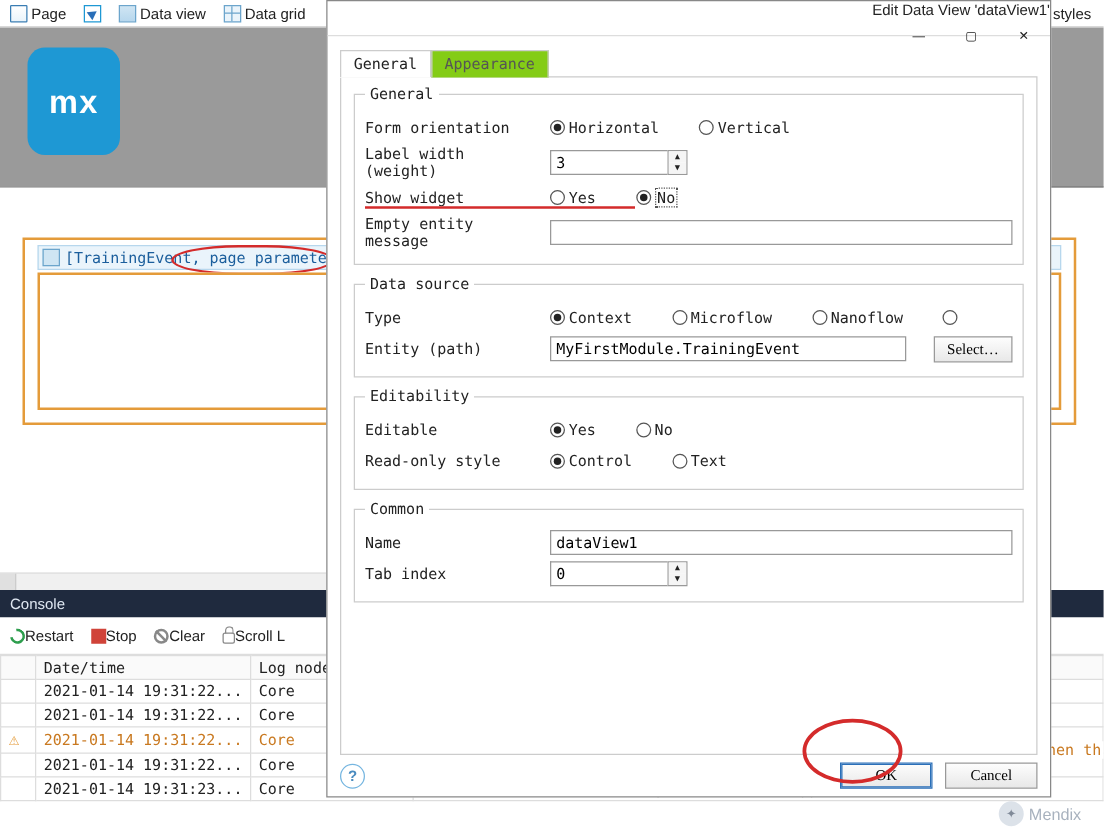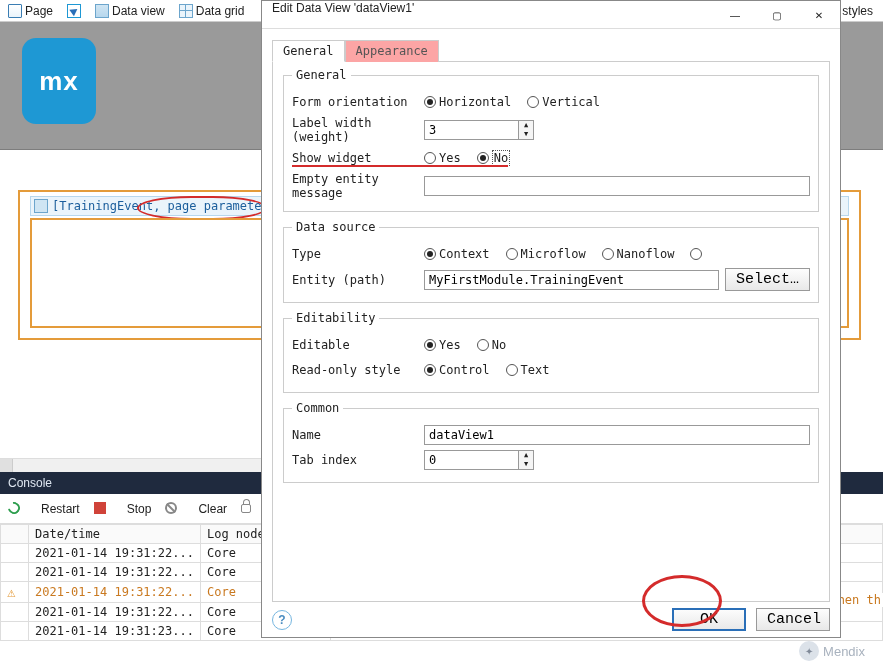--- a/index.html
+++ b/index.html
@@ -94,83 +94,84 @@
   .scrollbar-h{position:absolute;left:0;bottom:0;width:261px;height:14px;background:#f0f0f0;border-top:1px solid #ddd;}
   .scrollbar-h::before{content:"";position:absolute;left:0;top:0;width:12px;height:100%;background:#e0e0e0;border-right:1px solid #ccc;}
 
   
   .dialog{
     position:absolute;left:261px;top:0;width:580px;height:638px;
     background:#fff;border:1px solid #888;z-index:10;
     display:flex;flex-direction:column;
   }
   .titlebar{
-    display:flex;align-items:flex-start;height:28px;padding:0 0 0 10px;
+    display:flex;align-items:flex-end;height:28px;padding:0 0 0 10px;
     border-bottom:1px solid #ddd;
+    flex-direction:column;
   }
   .titlebar .tt{font-size:12px;}
   .winctl{margin-left:auto;display:flex;}
   .winctl div{width:42px;height:28px;display:flex;align-items:center;justify-content:center;font-family:"Segoe MDL2 Assets","Segoe UI Symbol",sans-serif;font-size:10px;}
 
   .tabs{display:flex;gap:0;padding:10px 10px 0 10px;}
   .tab{
     border:1px solid var(--border-light);border-bottom:none;
     padding:3px 10px;background:#fff;position:relative;top:1px;font-family:Consolas,monospace;font-size:12px;
   }
-  .tab:not(.active){background:#fca5a5;color:#555;}
+  .tab:not(.active){background:#84cc16;color:#555;}
   .tab.active{border-bottom:1px solid #fff;}
   .tabpanel{
     border:1px solid var(--border-light);
     margin:0 10px;
     flex:1;
     padding:6px 10px 10px 10px;
     overflow:auto;
     font-family:Consolas,monospace;font-size:12px;
   }
   fieldset{
     border:1px solid var(--border-light);
     margin:0 0 8px 0;
     padding:6px 8px 8px 8px;
   }
   legend{padding:0 4px;font-family:Consolas,monospace;font-size:12px;}
-  .row{display:flex;align-items:center;margin:3px 0;min-height:22px;gap:6px;}
+  .row{display:flex;align-items:center;margin:3px 0;min-height:22px;gap:22px;}
   .lbl{width:126px;}
   .radio{display:inline-flex;align-items:center;gap:3px;margin-right:10px;}
   .r{width:12px;height:12px;border:1px solid #555;border-radius:50%;display:inline-block;position:relative;}
   .r.on::after{content:"";position:absolute;left:2px;top:2px;width:6px;height:6px;background:#222;border-radius:50%;}
   input[type=text],.txt{
     border:1px solid #999;height:20px;padding:1px 4px;font-family:Consolas,monospace;font-size:12px;
     background:#fff;flex:1;min-width:0;
   }
   .spin{width:110px;display:flex;}
   .spin input{flex:1;border-right:0;}
   .spin .sp{width:16px;display:flex;flex-direction:column;border:1px solid #999;}
   .spin .sp span{flex:1;display:flex;align-items:center;justify-content:center;font-size:7px;line-height:1;background:#f5f5f5;}
-  .btn{border:1px solid #999;background:linear-gradient(#fdfdfd,#e8e8e8);padding:2px 10px;font-family:Liberation Mono, monospace;font-size:15px;}
+  .btn{border:1px solid #999;background:linear-gradient(#fdfdfd,#e8e8e8);padding:2px 10px;font-family:Liberation Serif, serif;font-size:12px;}
   .entity-row .txt{flex:1;}
   .red-underline{position:relative;}
   .red-underline::after{content:"";position:absolute;left:0;right:-90px;bottom:-2px;height:2px;background:var(--red-outline);}
 
   .dialog-footer{
     display:flex;align-items:center;padding:6px 10px;gap:10px;
   }
   .help-circle{width:20px;height:20px;border:1px solid #76b6e0;border-radius:50%;display:flex;align-items:center;justify-content:center;color:#4a8cc0;font-size:12px;font-weight:bold;}
   .okcancel{margin-left:auto;display:flex;gap:10px;align-items:center;}
   .okcancel .btn{width:74px;text-align:center;}
   .okcancel .btn.def{border:1px solid var(--ok-blue);box-shadow:0 0 0 1px var(--ok-blue) inset;}
   .ok-circle{position:absolute;right:118px;bottom:10px;width:80px;height:52px;border:3px solid var(--red-outline);border-radius:50%;pointer-events:none;}
 
   
   .console{
     position:absolute;left:0;right:0;top:472px;bottom:0;
     display:flex;flex-direction:column;
   }
   .console-head{height:22px;background:var(--console-dark);color:#dfe7f1;display:flex;align-items:center;padding:0 8px;font-size:12px;}
   .console-tools{height:30px;display:flex;align-items:center;gap:14px;padding:0 8px;border-bottom:1px solid #ddd;background:#fff;}
-  .ctool{display:flex;gap:21px;font-size:12px;}
+  .ctool{display:flex;align-items:center;gap:0;font-size:12px;}
   .ci{width:12px;height:12px;display:inline-block;}
   .ci-restart{border:2px solid #2e9e4e;border-radius:50%;border-left-color:transparent;transform:rotate(35deg);} 
   .ci-stop{background:#d04339;}
   .ci-clear{border:2px solid #888;border-radius:50%;position:relative;}
   .ci-clear::after{content:"";position:absolute;left:-2px;top:3px;width:12px;height:2px;background:#888;transform:rotate(45deg);} 
   .ci-lock{width:10px;height:9px;border:1.5px solid #888;border-radius:2px;position:relative;top:2px;}
   .ci-lock::before{content:"";position:absolute;left:1px;top:-6px;width:5px;height:5px;border:1.5px solid #888;border-bottom:none;border-radius:5px 5px 0 0;}
 
   .log{flex:1;overflow:auto;}
   table.logt{border-collapse:collapse;width:100%;font-family:Consolas,monospace;font-size:12px;}

